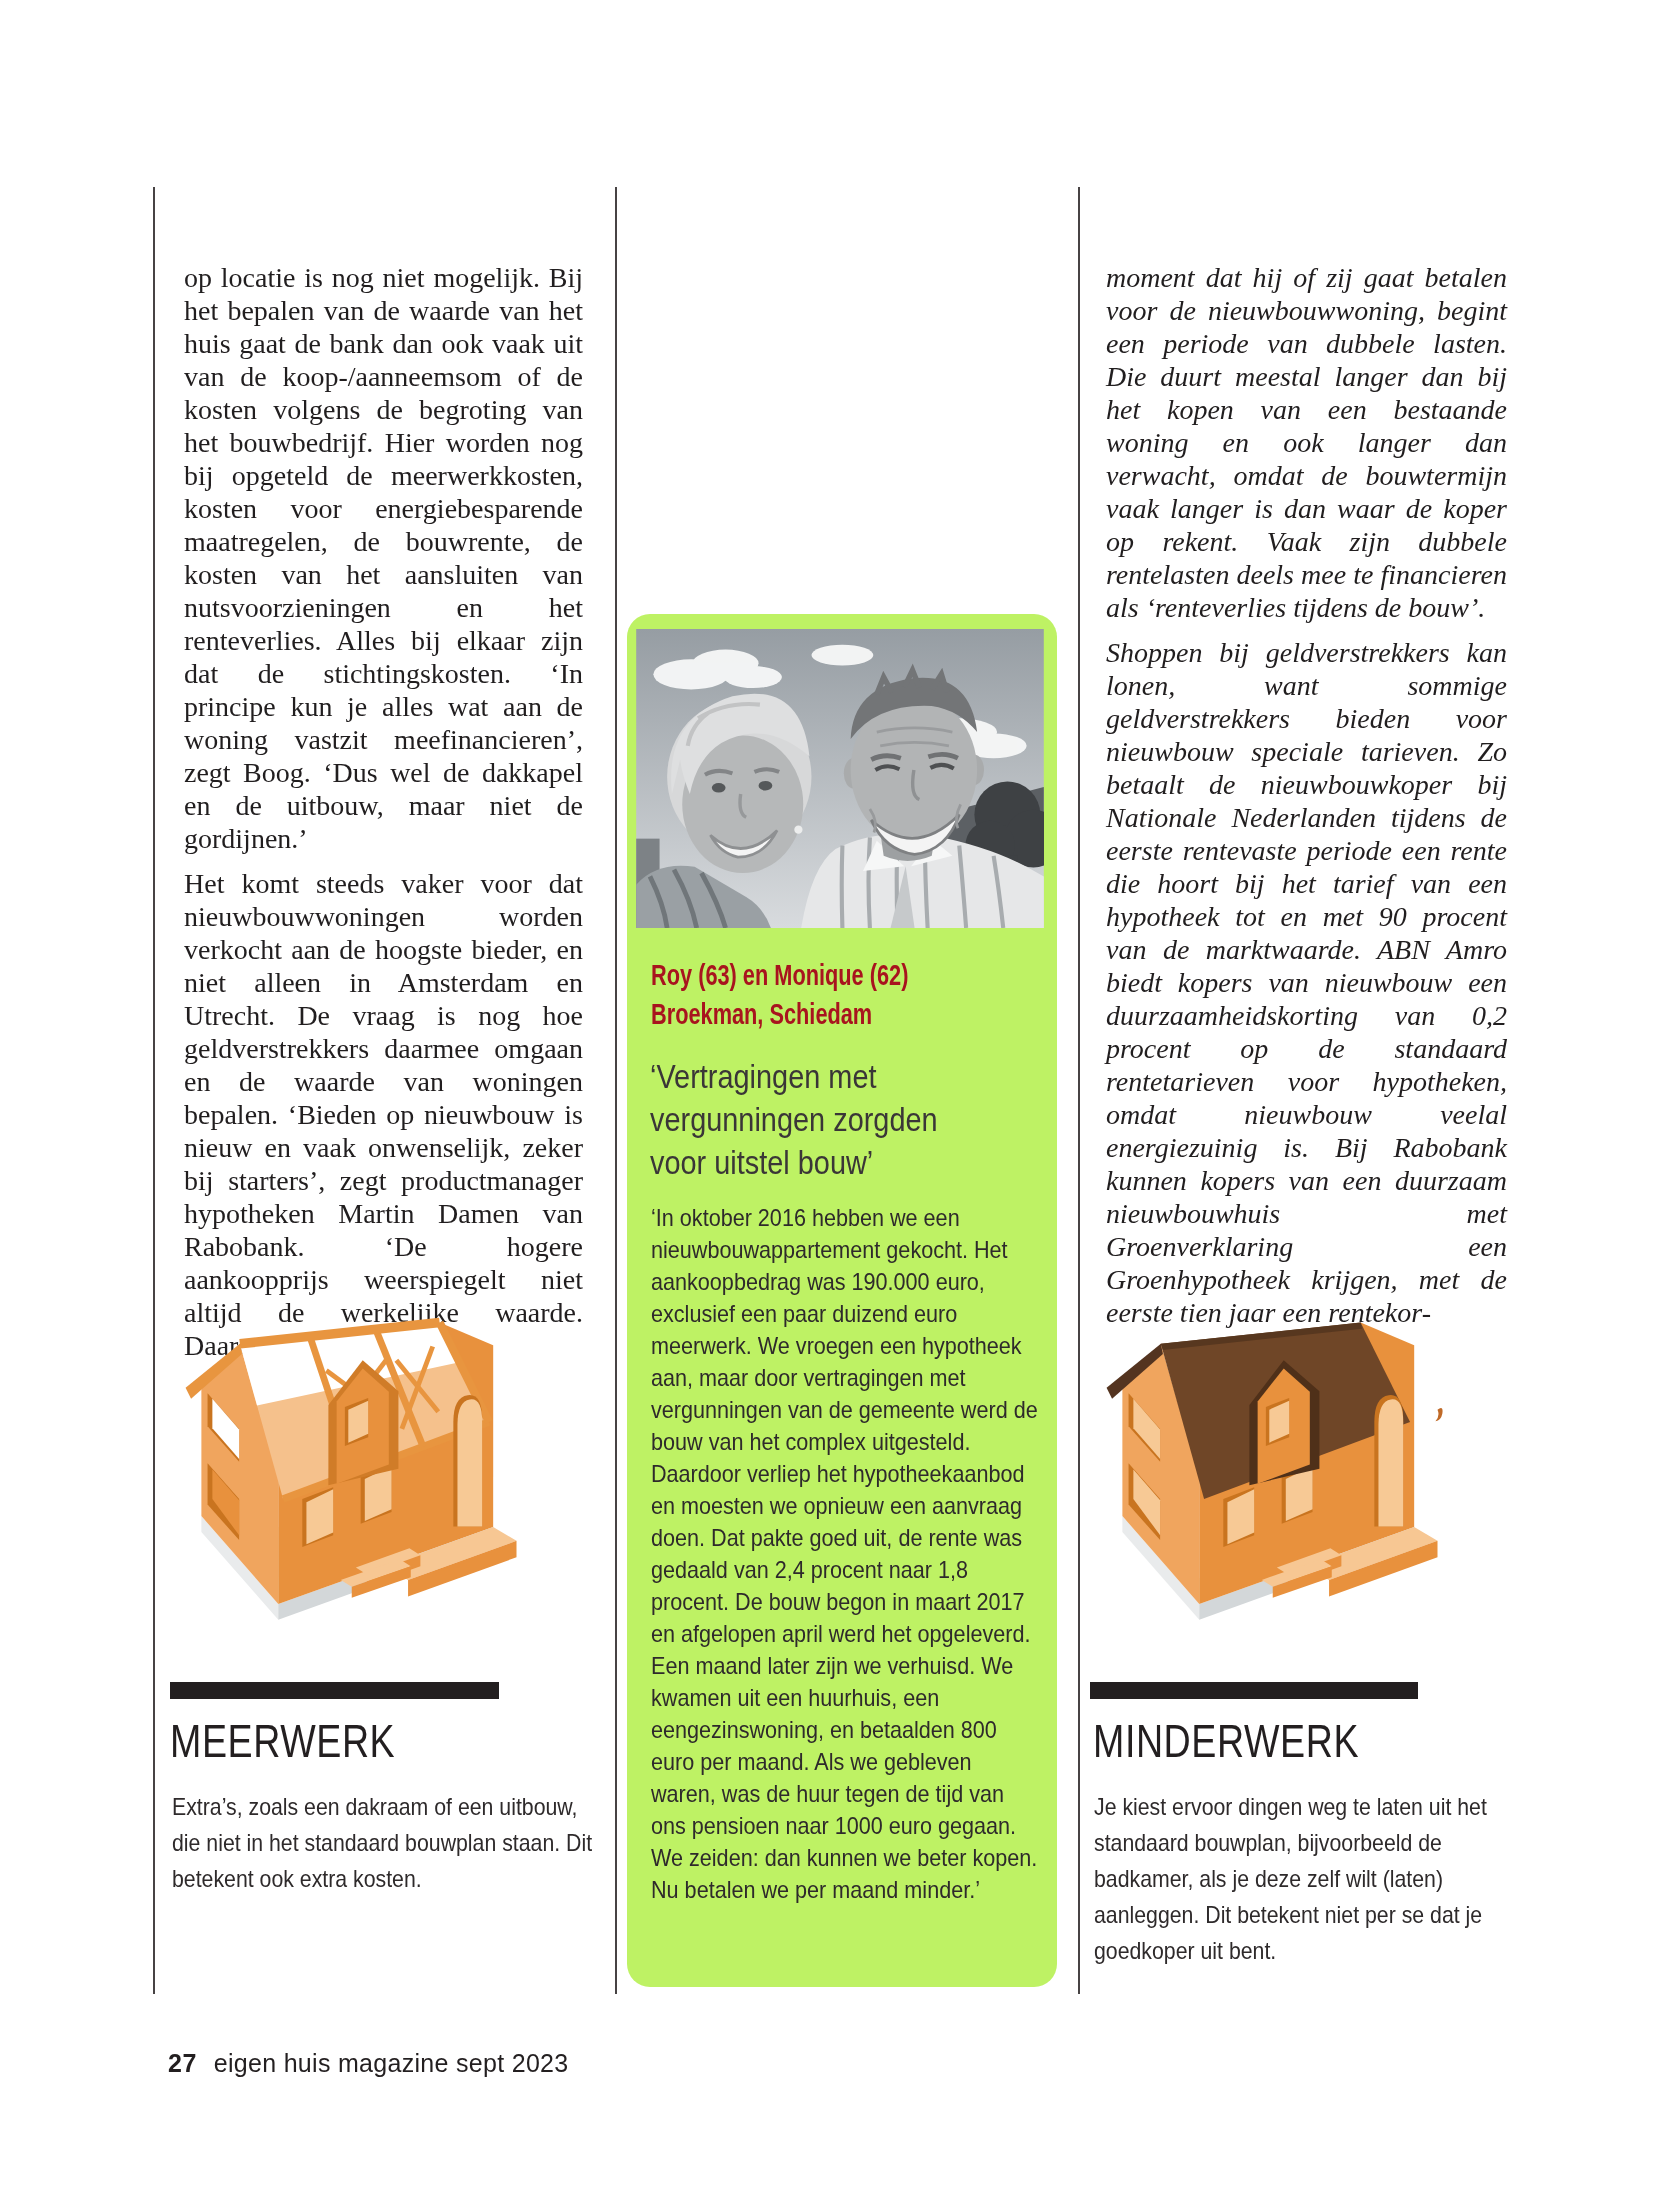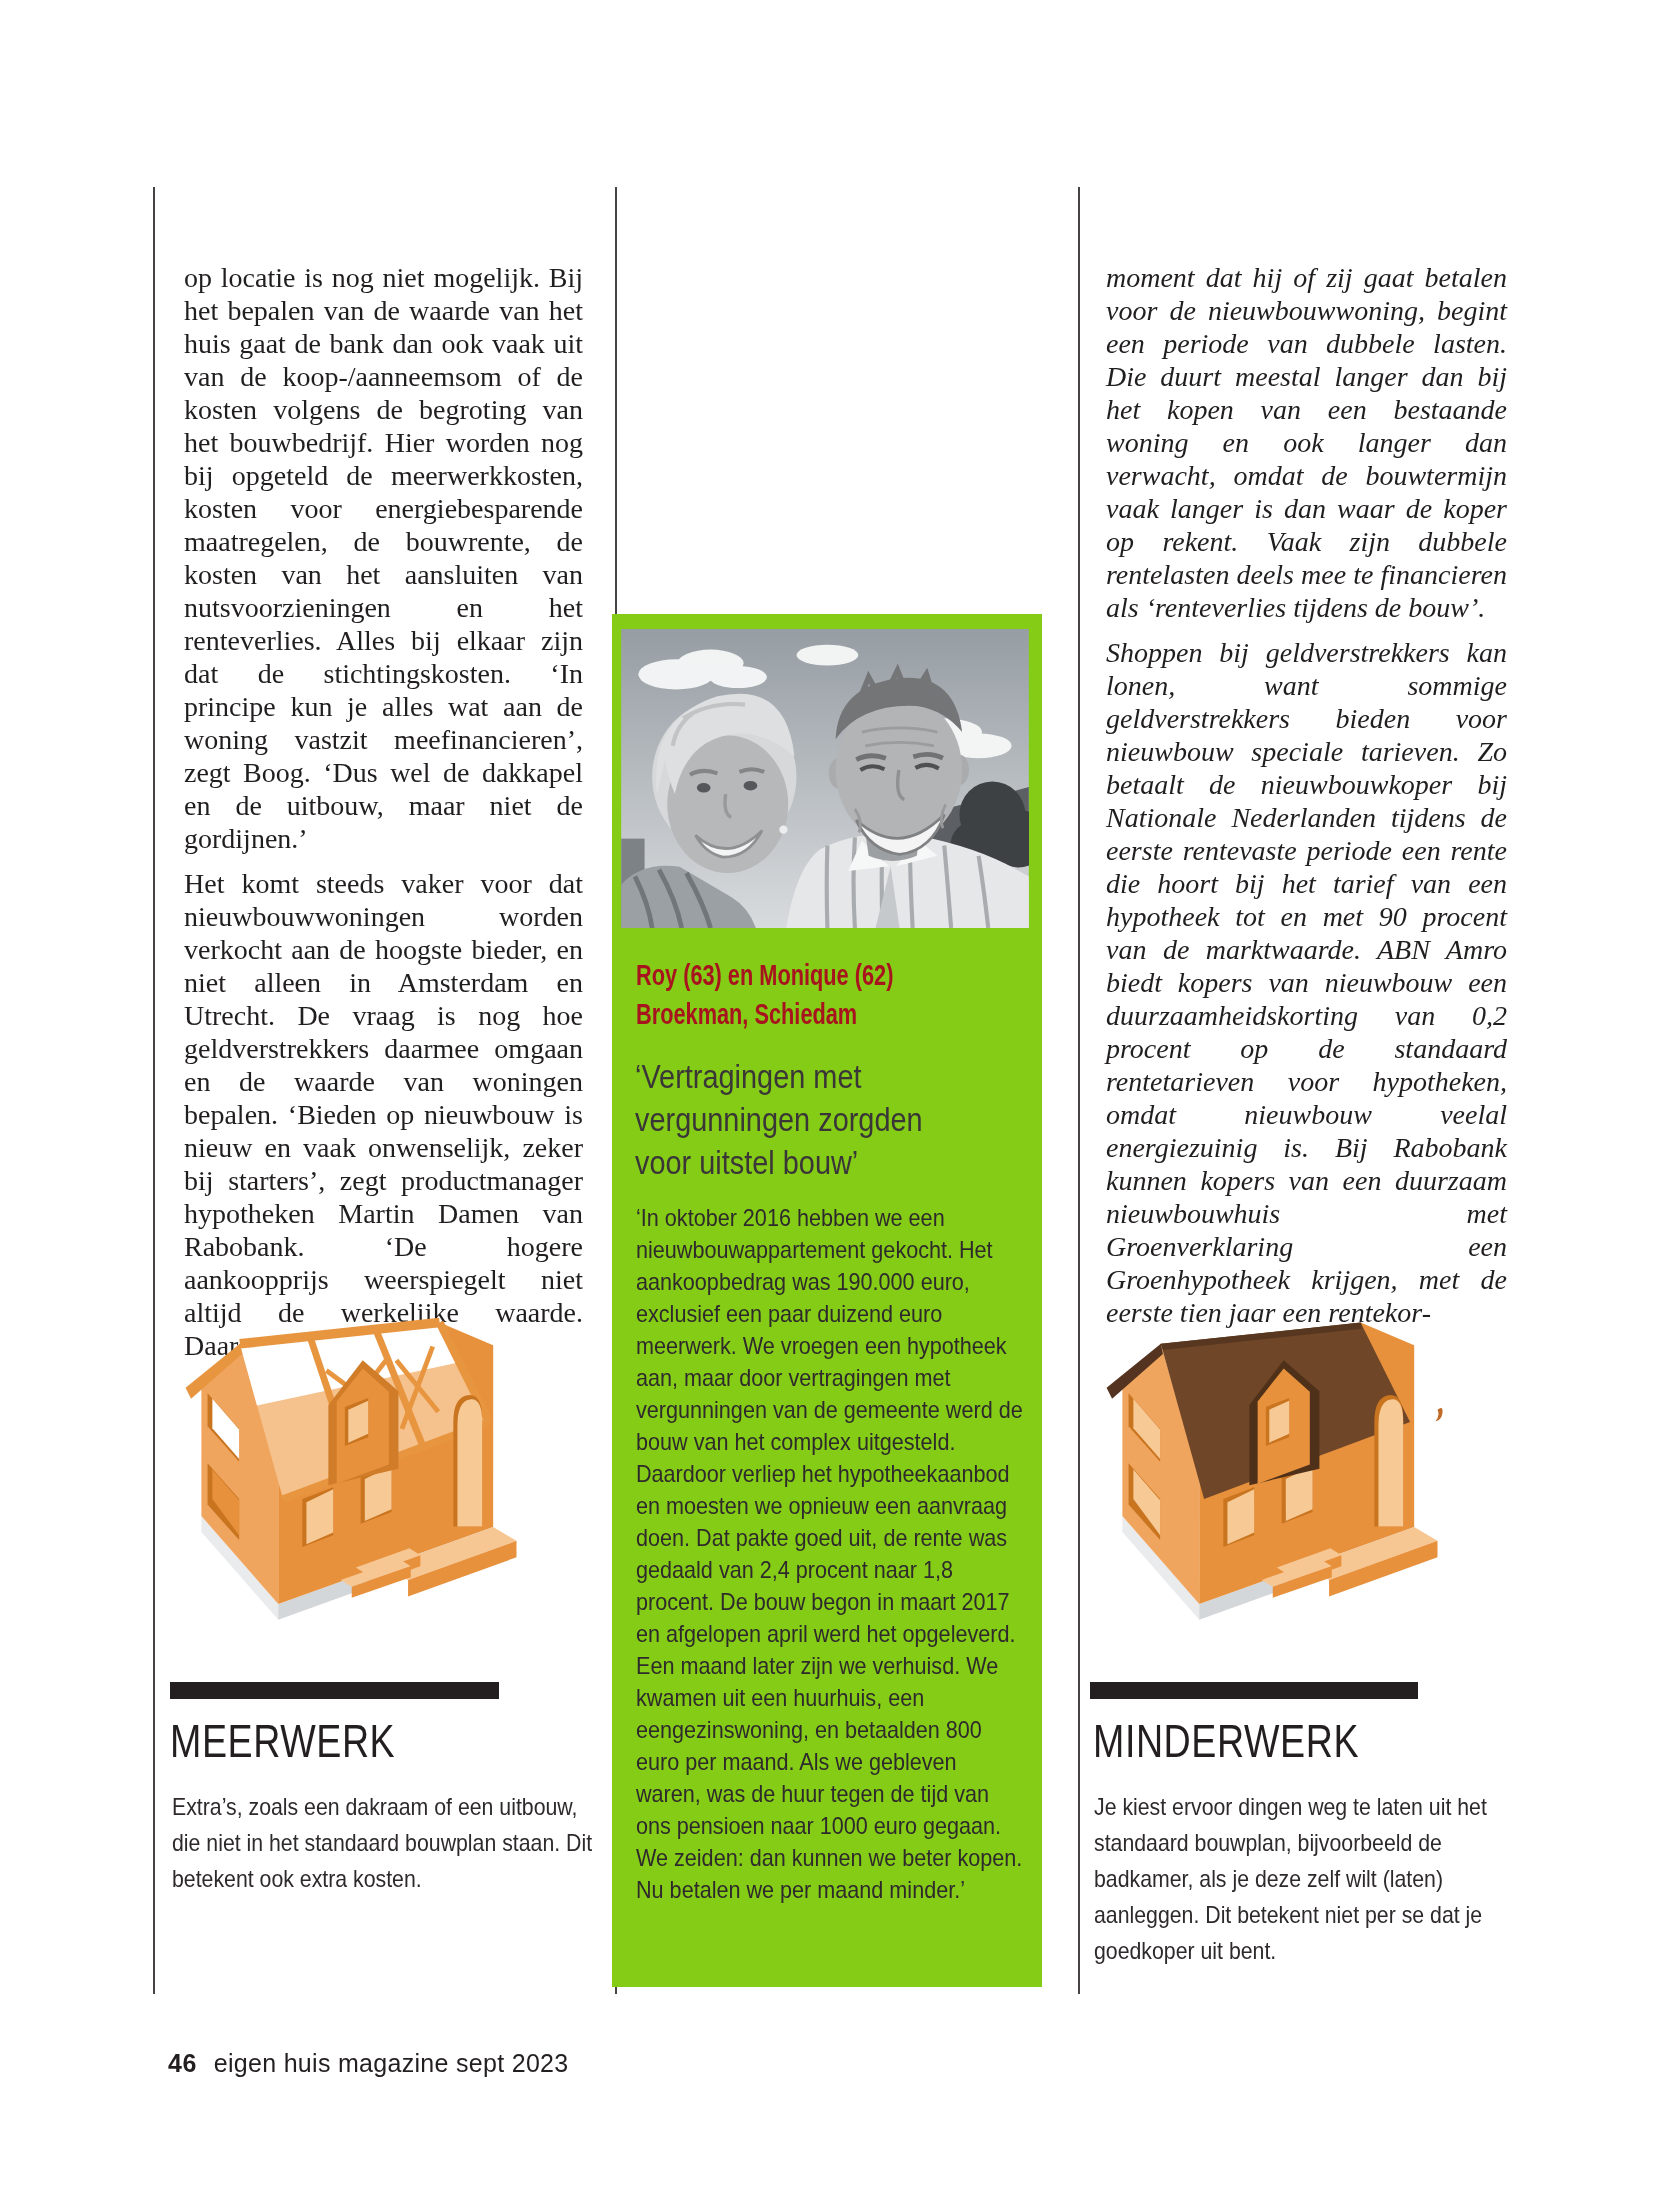--- a/index.html
+++ b/index.html
@@ -14,21 +14,21 @@
     position:absolute;top:249px;
     font-family:"Liberation Serif","DejaVu Serif",serif;
     font-size:28px;line-height:33px;color:#211e1f;text-align:justify;
     hyphens:auto;
   }
   .serifcol p{margin:12px;}
   #col1{left:172px;width:423px;}
   #col2{left:631px;width:422px;}
   #col3{left:1094px;width:425px;font-style:italic;}
 
-  .graybox{position:absolute;left:612px;top:614px;width:430px;height:1373px;background:#84cc16;}
+  .graybox{position:absolute;left:627px;top:614px;width:430px;height:1373px;background:#bef264;border-radius:23px;}
   .photo{position:absolute;left:9px;top:15px;width:408px;height:299px;display:block;}
   .caption{
     position:absolute;left:24px;top:342px;
     font-weight:bold;font-size:29px;line-height:39px;color:#a8141e;
     transform:scaleX(.75);transform-origin:left top;white-space:nowrap;
   }
   .quote{
     position:absolute;left:23px;top:441px;width:385px;
     font-size:34px;line-height:43px;color:#3a3637;
     transform:scaleX(.85);transform-origin:left top;
@@ -226,16 +226,16 @@
 
 <div class="sectionbar" id="bar-meerwerk"></div>
 <div class="sectiontitle" id="title-meerwerk">MEERWERK</div>
 <div class="sectionbody" id="body-meerwerk">Extra’s, zoals een dakraam of een uitbouw, die niet in het standaard bouwplan staan. Dit betekent ook extra kosten.</div>
 
 <div class="sectionbar" id="bar-minderwerk"></div>
 <div class="sectiontitle" id="title-minderwerk">MINDERWERK</div>
 <div class="sectionbody" id="body-minderwerk">Je kiest ervoor dingen weg te laten uit het standaard bouwplan, bijvoorbeeld de badkamer, als je deze zelf wilt (laten) aanleggen. Dit betekent niet per se dat je goedkoper uit bent.</div>
 
 <div class="footer">
-  <span class="num">46</span>
+  <span class="num">27</span>
   <span class="mag">eigen huis magazine sept 2023</span>
 </div>
 
 
 </body></html>

